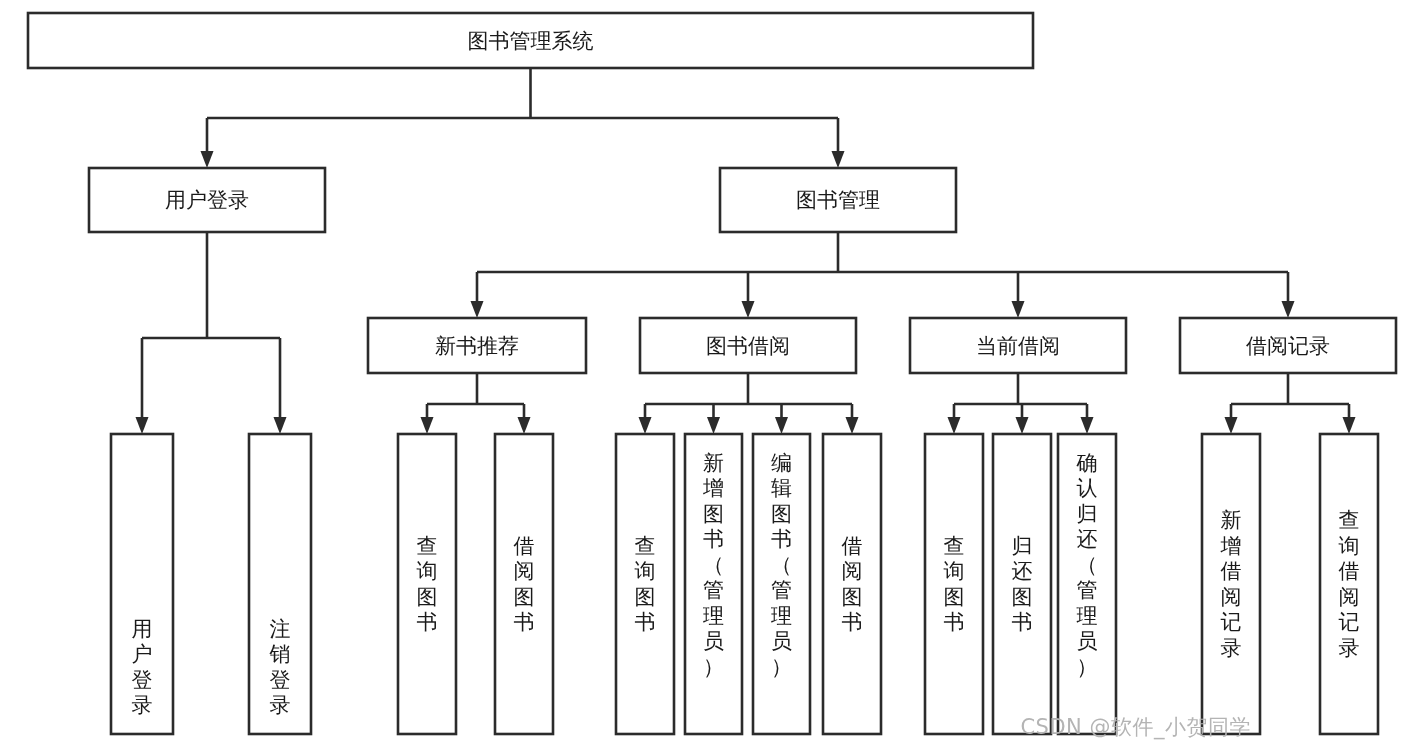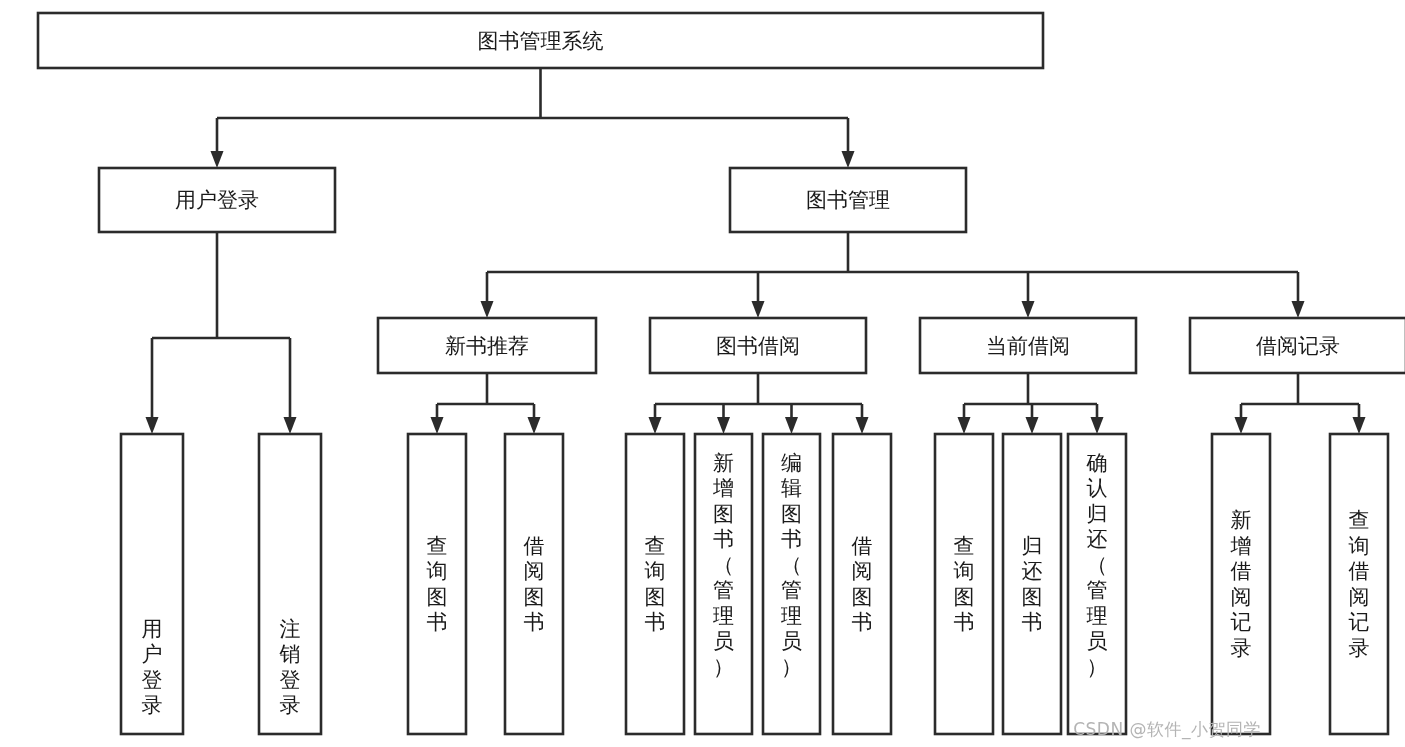--- a/index.html
+++ b/index.html
@@ -10,21 +10,21 @@
   }
   body {
     width: 1405px;
     height: 747px;
     position: relative;
     font-family: "DejaVu Sans", "Liberation Sans", sans-serif;
     overflow: hidden;
   }
   #diagram-root {
     position: absolute;
-    left: 18px;
+    left: 8px;
     top: 0;
     width: 1253px;
     height: 747px;
   }
   svg.diagram {
     display: block;
     width: 1405px;
     height: 747px;
     background: #ffffff;
   }
@@ -54,21 +54,21 @@
   }
   .edge-arrow {
     fill: #2b2b2b;
     stroke: none;
   }
   .watermark {
     position: absolute;
     right: 10px;
     bottom: 6px;
     font-family: "DejaVu Sans", "Liberation Sans", sans-serif;
-    font-size: 17px;
+    font-size: 21px;
     color: #b4b4b4;
     letter-spacing: 0.5px;
     white-space: nowrap;
     user-select: none;
     margin-left: 39px;
   }
 </style>
 </head>
 <body>
 

